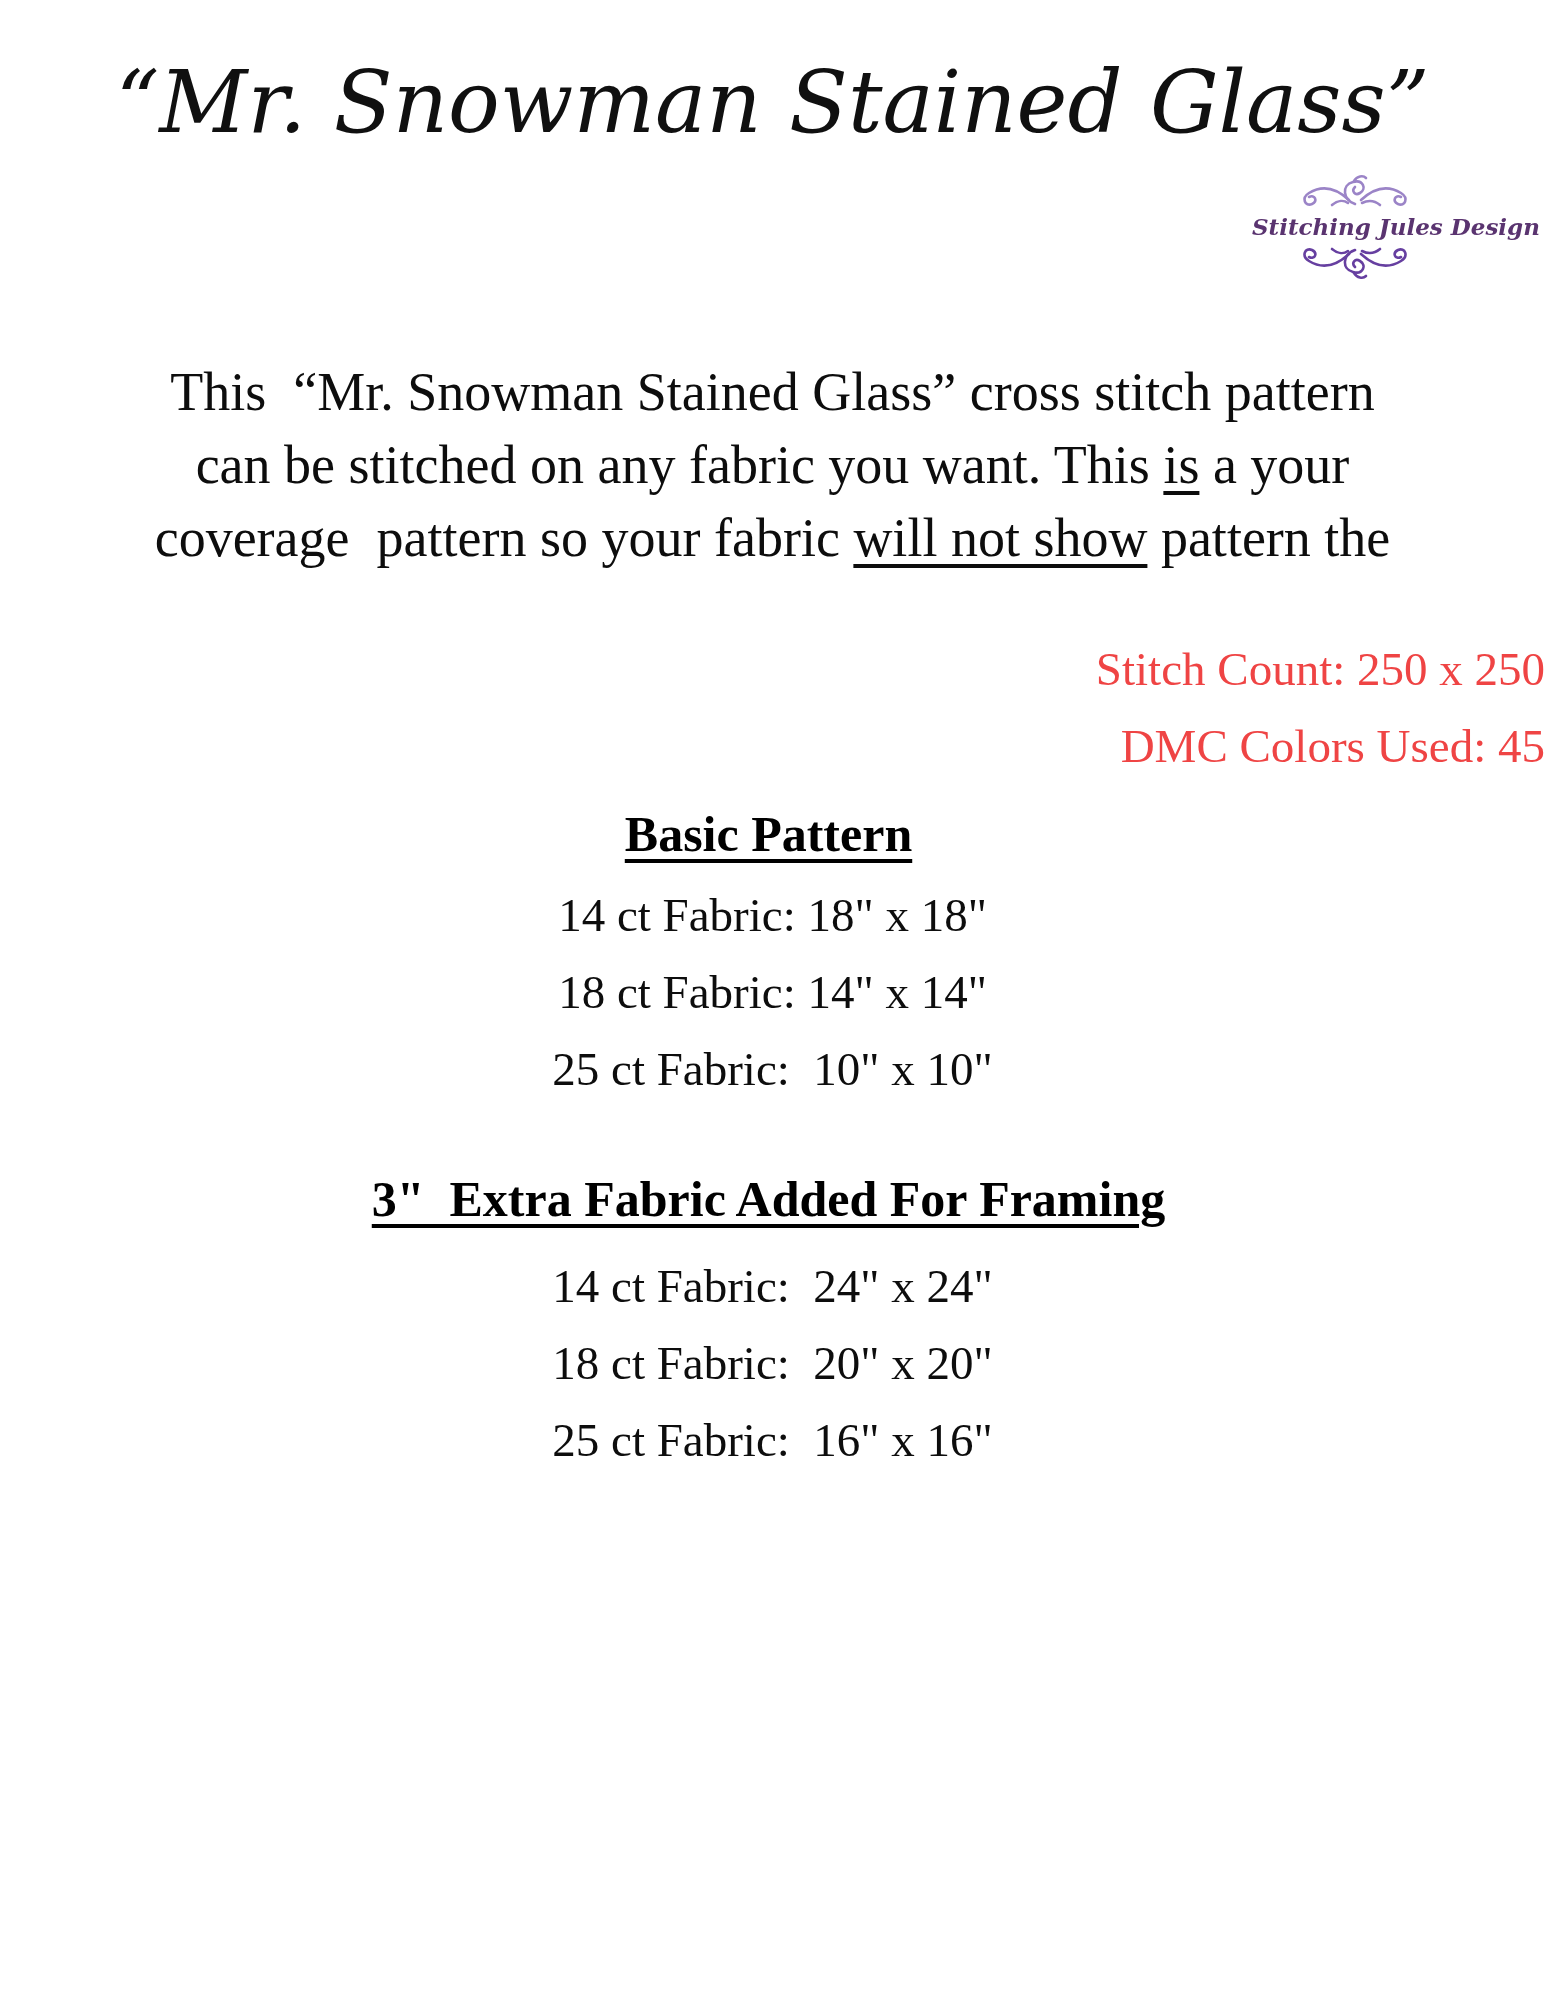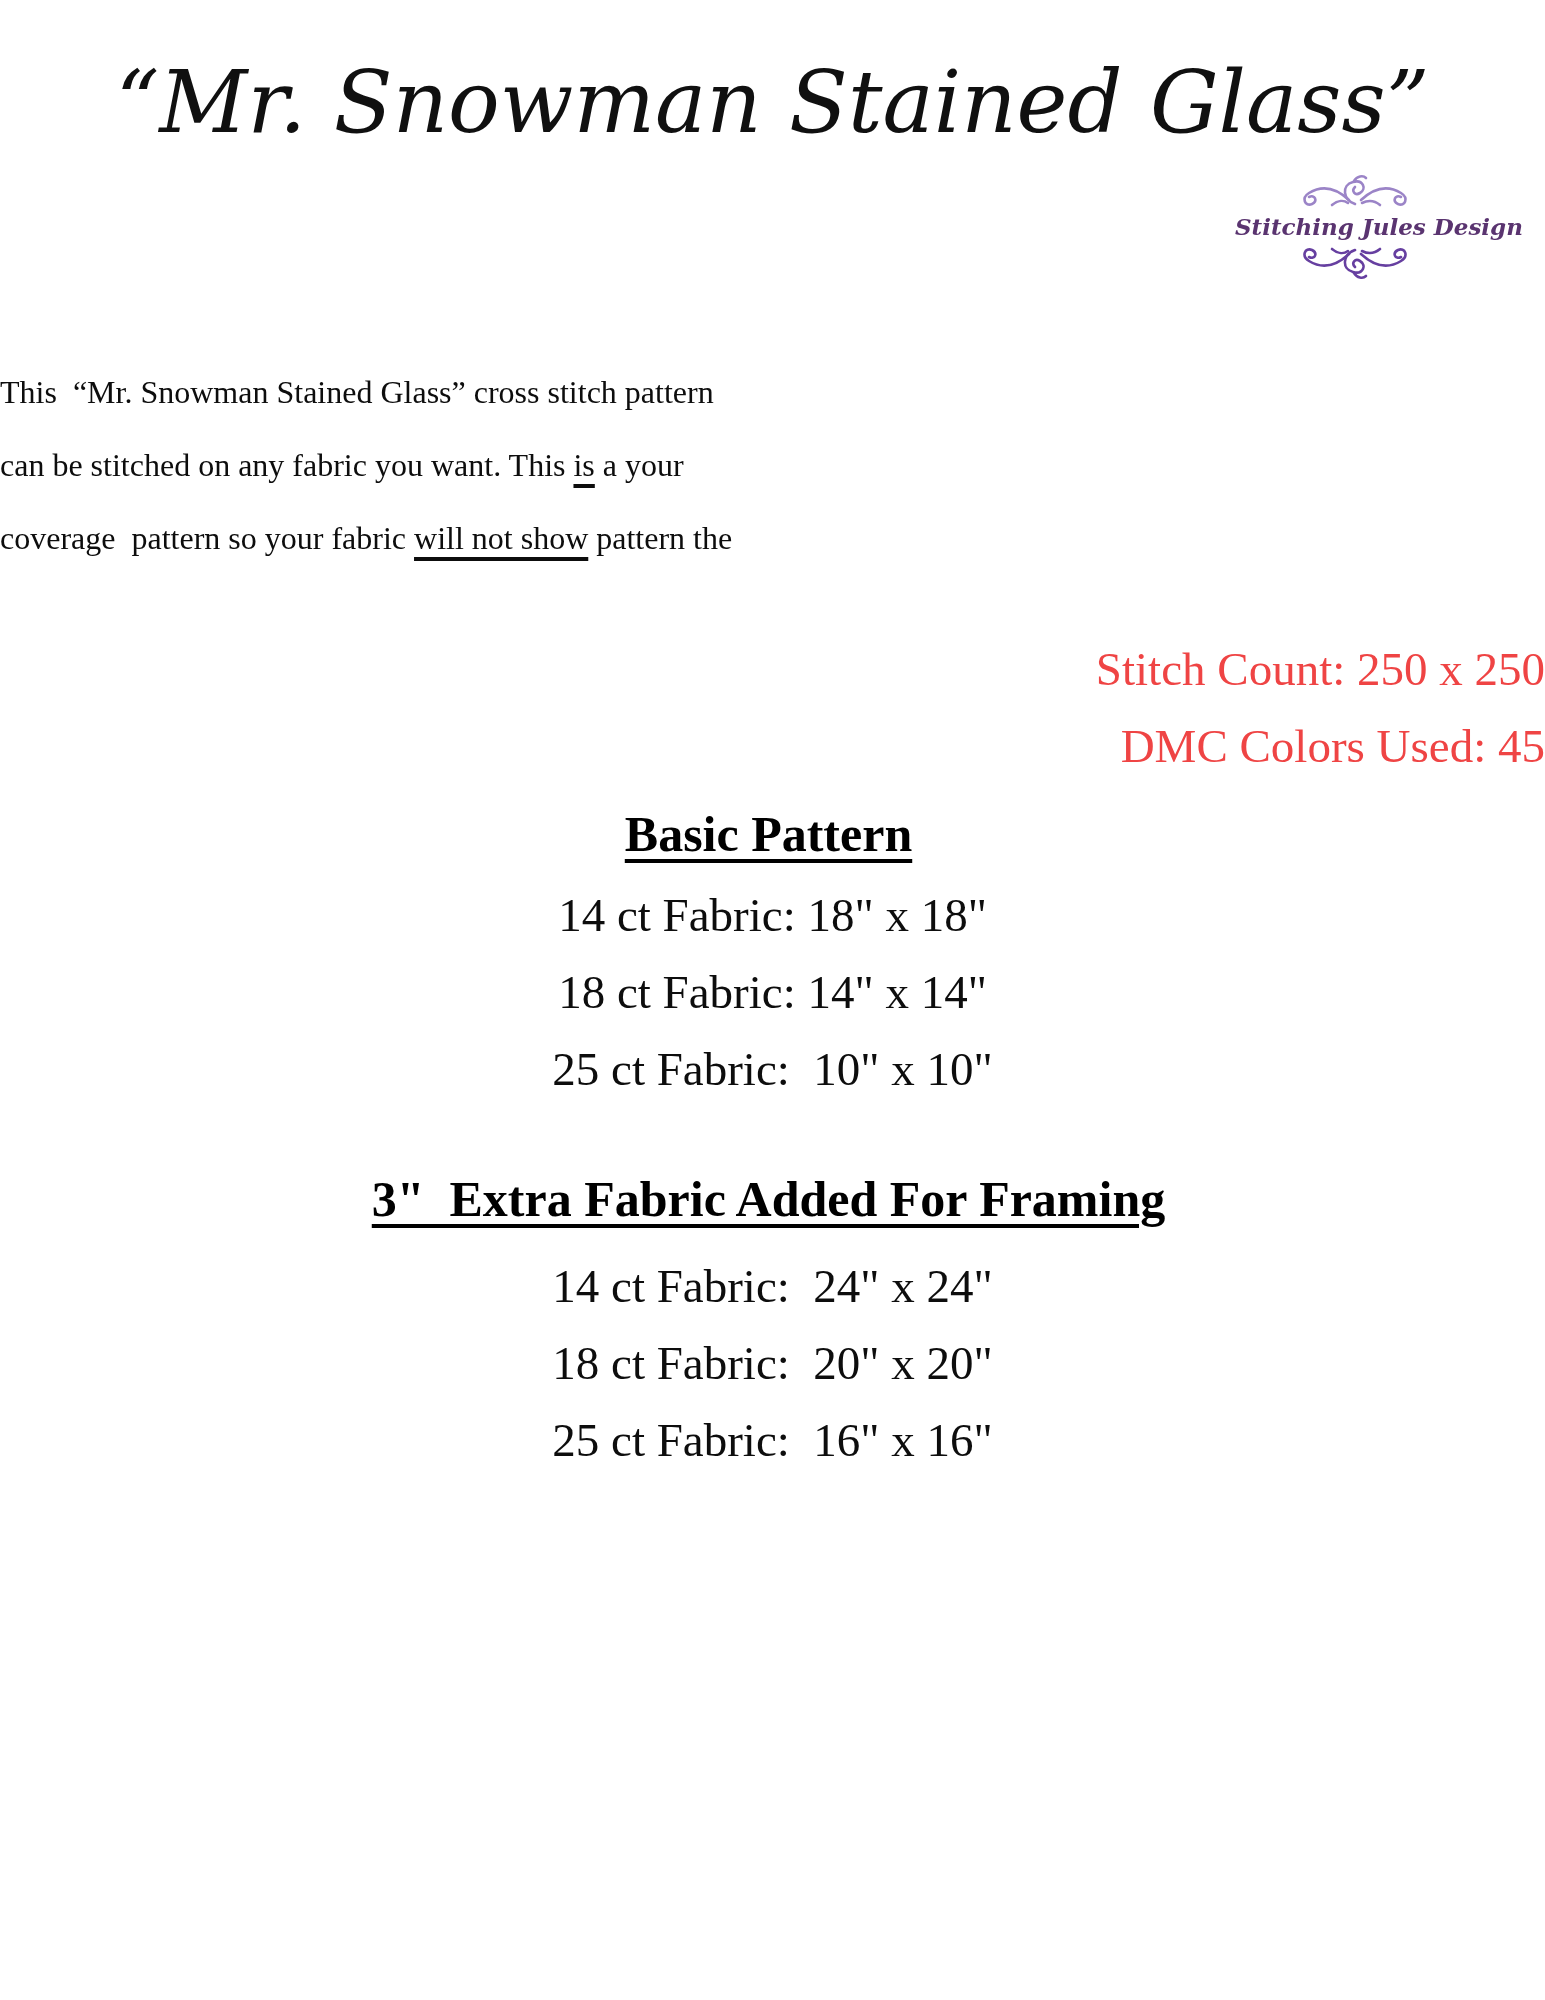--- a/index.html
+++ b/index.html
@@ -34,25 +34,26 @@
   .flourish { display: block; margin: 0 auto; }
   .flourish.bottom { transform: scaleY(-1); }
   .logo-text {
     font-family: "DejaVu Serif", serif;
     font-style: italic;
     font-weight: 700;
     font-size: 23px;
     line-height: 1.15;
     color: #5a3470;
     white-space: nowrap;
+    margin-left: 17px;
   }
   .intro {
     margin-top: 188px;
-    text-align: left;
-    font-size: 32px;
+    text-align: center;
+    font-size: 54px;
     line-height: 73px;
     color: #0d0d0d;
   }
   .u {
     text-decoration: underline;
     text-decoration-thickness: 3.5px;
     text-underline-offset: 8px;
   }
   .stats {
     margin-top: 56px;

